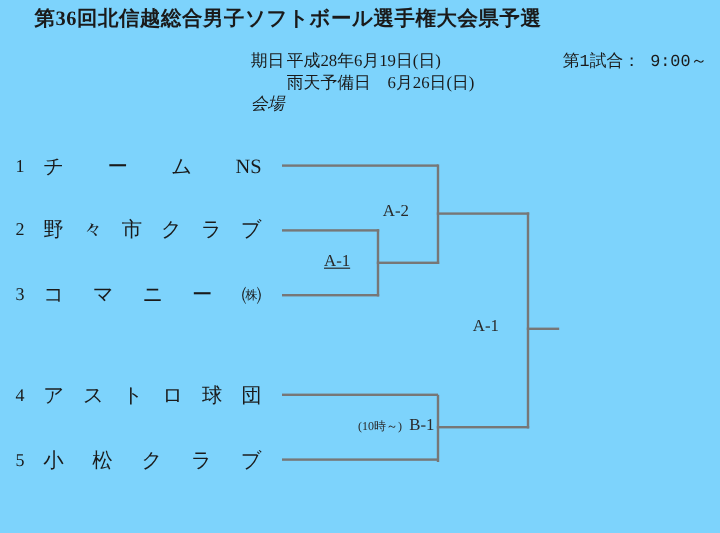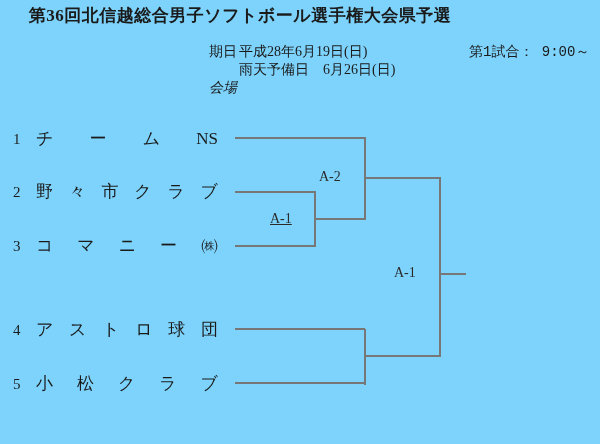--- a/index.html
+++ b/index.html
@@ -148,14 +148,18 @@
   <div class="vline v-a2"></div>
   <div class="hline c-a2"></div>
   <div class="vline v-b1"></div>
   <div class="hline c-b1"></div>
   <div class="vline v-a3"></div>
   <div class="hline c-a3"></div>
 
   <div class="mlabel m-a1">A-1</div>
   <div class="mlabel m-a2">A-2</div>
   <div class="mlabel m-a3">A-1</div>
+  <div class="m-b1">
+    <span class="note">(10時～)</span>
+    <span class="mid">B-1</span>
+  </div>
 
 </div>
 
 </body></html>

